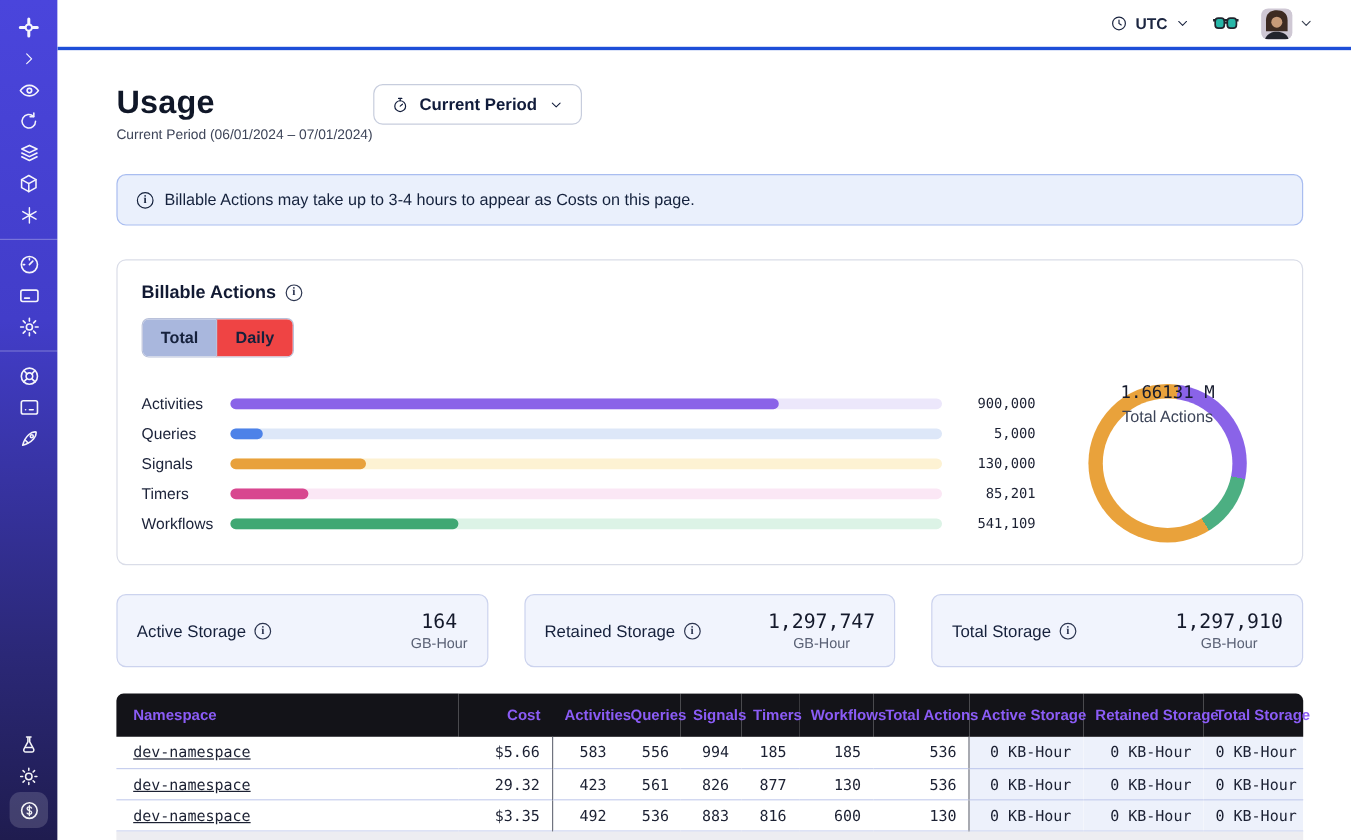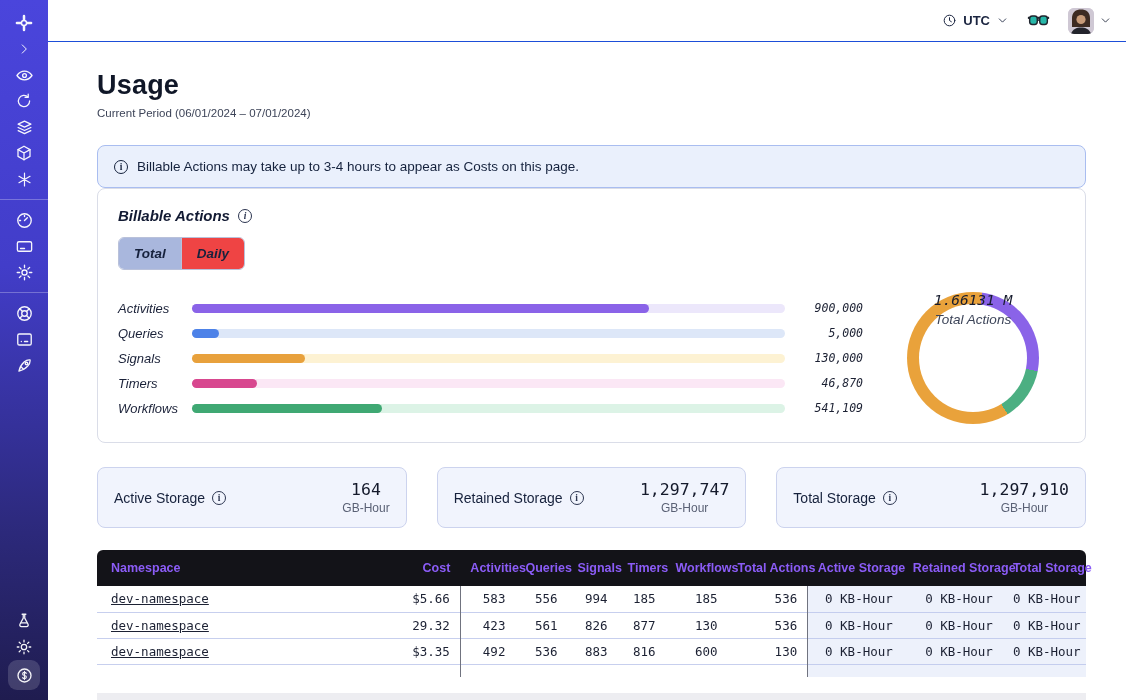--- a/index.html
+++ b/index.html
@@ -13,22 +13,22 @@
     display:flex; flex-direction:column; align-items:center; padding:10px 0 10px; }
   .nav-icon { width:32px; height:26px; display:flex; align-items:center; justify-content:center;
     cursor:pointer; color:#fff; opacity:.95; }
   .nav-icon svg { stroke:#fff; fill:none; stroke-width:1.7; stroke-linecap:round; stroke-linejoin:round; }
   .side-divider { width:48px; height:1px; background:rgba(255,255,255,.28); margin:7px 0; }
   .side-spacer { flex:1; }
   .nav-icon.active-box { background:rgba(255,255,255,.16); border-radius:9px; width:32px; height:30px; }
 
   
   .main { flex:1; display:flex; flex-direction:column; min-width:0; }
-  .topbar { height:42px; flex:0 0 42px; border-bottom:1px solid #1d4ed8; display:flex;
-    align-items:center; justify-content:flex-end; gap:18px; padding:0 14px; background:#fff; }
+  .topbar { height:42px; flex:0 0 42px; border-bottom:3px solid #1d4ed8; display:flex;
+    align-items:center; justify-content:flex-end; gap:18px; padding:0 31px; background:#fff; }
   .tz-button { display:flex; align-items:center; gap:6px; font-size:13px; font-weight:600;
     color:#1b2540; cursor:pointer; }
   .tz-button svg { stroke:#1b2540; fill:none; stroke-width:1.6; stroke-linecap:round; }
   .goggles { cursor:pointer; display:flex; }
   .avatar-wrap { display:flex; align-items:center; gap:5px; cursor:pointer; }
   .avatar { width:26px; height:26px; border-radius:6px; overflow:hidden; background:#d8d2de; }
   .chev { stroke:#3a4152; fill:none; stroke-width:1.8; stroke-linecap:round; stroke-linejoin:round; }
 
   .content { flex:1; padding:28px 40px 0 49px; overflow:hidden; background:#fff; }
 
@@ -41,21 +41,21 @@
   .period-btn svg { stroke:#111c3b; fill:none; stroke-width:1.6; stroke-linecap:round; }
 
   
   .banner { margin-top:26px; background:#eaf0fc; border:1px solid #a9bdf0; border-radius:8px;
     padding:13px 16px; font-size:13.5px; color:#15223d; display:flex; align-items:center; gap:9px; }
   .info-i { display:inline-flex; width:14px; height:14px; min-width:14px; border:1.3px solid currentColor;
     border-radius:50%; align-items:center; justify-content:center; font-size:9.5px; font-weight:700;
     font-family:"Liberation Serif", serif; }
 
   
-  .card { background:#fff; border:1px solid #dadde8; border-radius:8px; padding:18px 20px;font-style:italic; }
+  .card { margin-top:28px; background:#fff; border:1px solid #dadde8; border-radius:8px; padding:18px 20px; }
   .card-title { font-size:15px; font-weight:700; color:#121a33; display:flex; align-items:center; gap:8px; }
   .card-title .info-i { color:#2c3550; cursor:pointer; }
   .segmented { display:inline-flex; margin-top:13px; border:1px solid #b9c1da; border-radius:6px;
     overflow:hidden; font-size:13.5px; font-weight:600; color:#16213c; }
   .segment { padding:8px 15px; background:#ef4444; cursor:pointer; }
   .segment.active { background:#a9b7dd; }
   .segment + .segment { border-left:1px solid #b9c1da; }
 
   .chart-flex { display:flex; align-items:center; margin-top:22px; }
   .bars { flex:1; display:flex; flex-direction:column; gap:0; }
@@ -245,20 +245,30 @@
           </svg>
       </div>
     </header>
 
     <div class="content">
       <div class="page-head">
         <div>
           <h1 class="page-title">Usage</h1>
           <div class="page-subtitle">Current Period (06/01/2024 – 07/01/2024)</div>
         </div>
+        <button class="period-btn">
+          <svg width="15" height="15" viewBox="0 0 24 24">
+              <circle cx="12" cy="13.5" r="7.2"></circle>
+              <path d="M12 6.3V3.6M9.8 3.2h4.4M12 13.5l3-2.6"></path>
+            </svg>
+          <span>Current Period</span>
+          <svg class="chev" width="13" height="13" viewBox="0 0 24 24">
+              <polyline points="6 9 12 15 18 9"></polyline>
+            </svg>
+        </button>
       </div>
 
       <div class="banner">
         <span class="info-i">i</span>
         <span>Billable Actions may take up to 3-4 hours to appear as Costs on this page.</span>
       </div>
 
       <section class="card">
         <div class="card-title">
           <span>Billable Actions</span>
@@ -289,21 +299,21 @@
                 <div class="bar-track" style="background:#fdf2d3">
                   <div class="bar-fill" style="width:19%;background:#e8a13c"></div>
                 </div>
                 <div class="bar-value">130,000</div>
               </div>
               <div class="bar-row">
                 <div class="bar-label">Timers</div>
                 <div class="bar-track" style="background:#fbe7f5">
                   <div class="bar-fill" style="width:11%;background:#d8478f"></div>
                 </div>
-                <div class="bar-value">46,870</div>
+                <div class="bar-value">85,201</div>
               </div>
               <div class="bar-row">
                 <div class="bar-label">Workflows</div>
                 <div class="bar-track" style="background:#dcf3e6">
                   <div class="bar-fill" style="width:32%;background:#3fa873"></div>
                 </div>
                 <div class="bar-value">541,109</div>
               </div>
             </div>
           <div class="donut-wrap">

